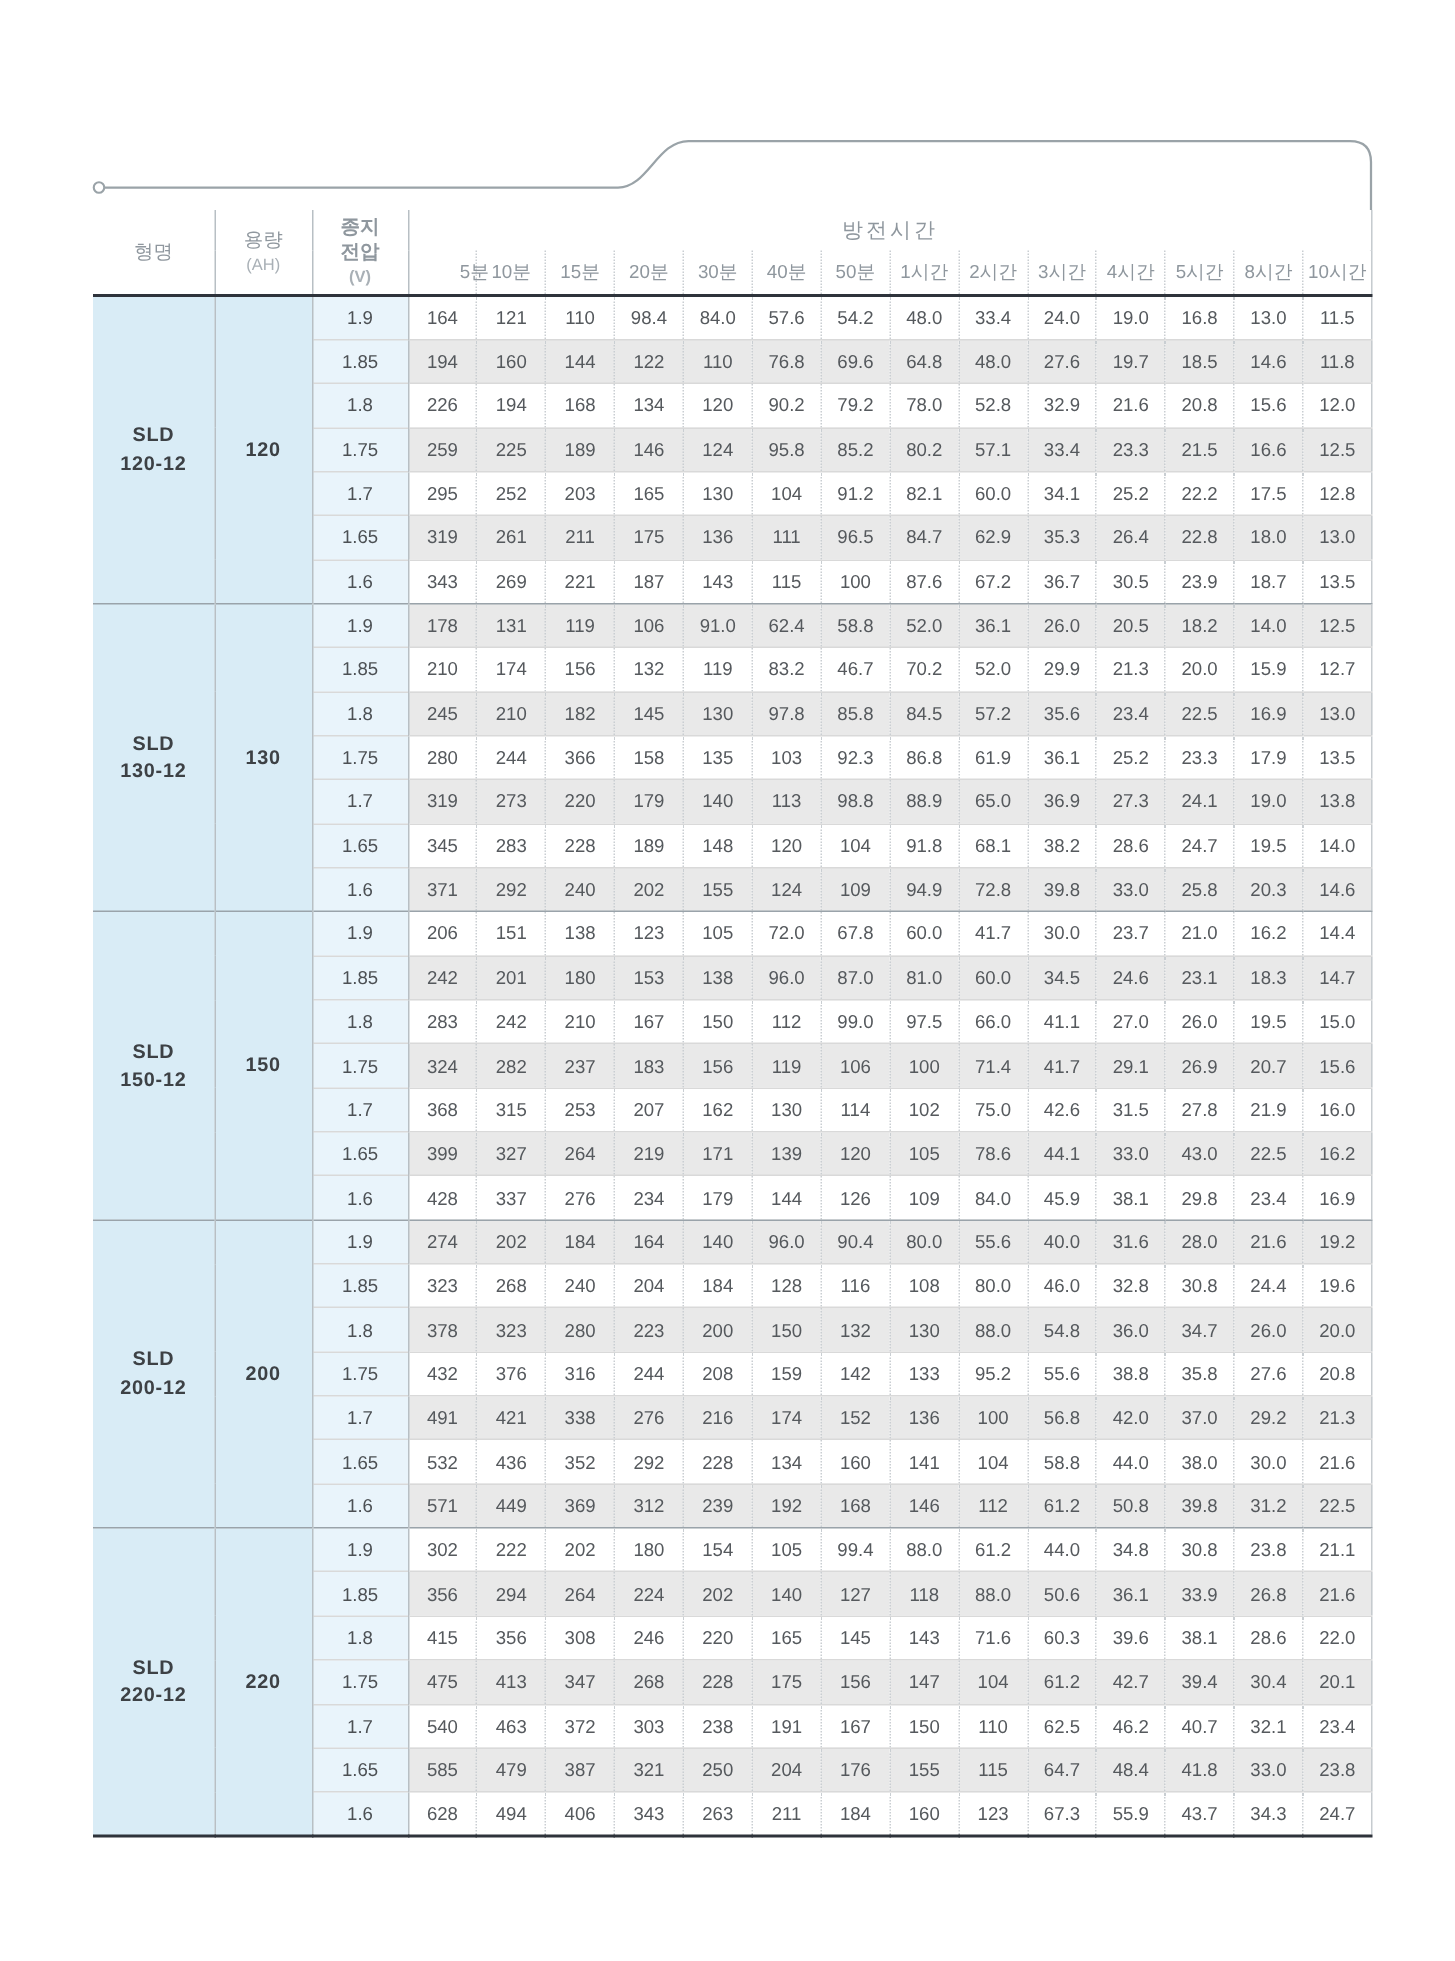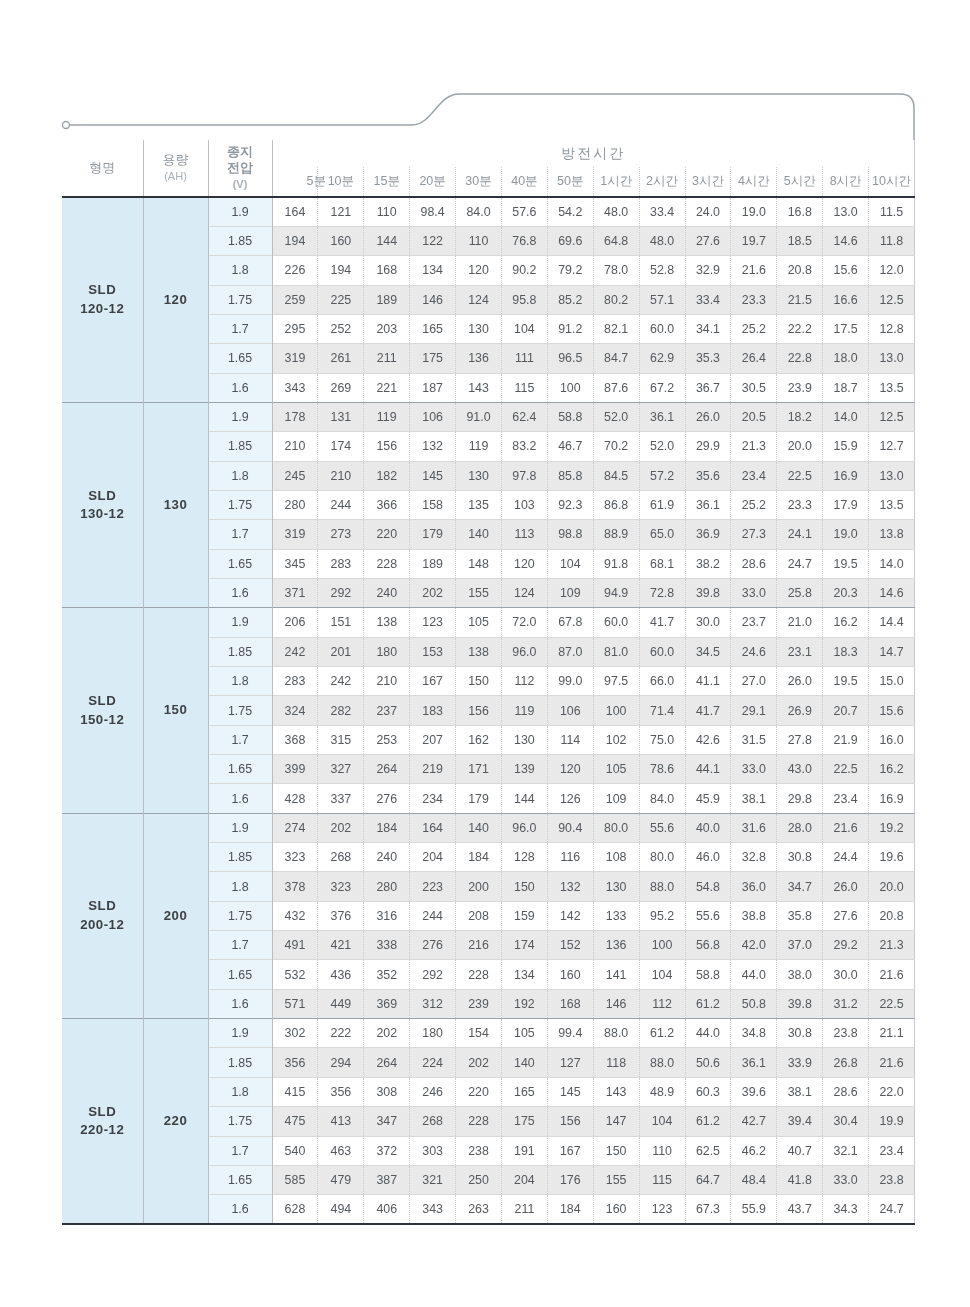--- a/index.html
+++ b/index.html
@@ -668,21 +668,21 @@
         <tr class="">
           <td class="volt">1.8</td>
           <td class="val">415</td>
           <td class="val">356</td>
           <td class="val">308</td>
           <td class="val">246</td>
           <td class="val">220</td>
           <td class="val">165</td>
           <td class="val">145</td>
           <td class="val">143</td>
-          <td class="val">48.9</td>
+          <td class="val">71.6</td>
           <td class="val">60.3</td>
           <td class="val">39.6</td>
           <td class="val">38.1</td>
           <td class="val">28.6</td>
           <td class="val">22.0</td>
         </tr>
         <tr class="stripe ">
           <td class="volt">1.75</td>
           <td class="val">475</td>
           <td class="val">413</td>
@@ -690,21 +690,21 @@
           <td class="val">268</td>
           <td class="val">228</td>
           <td class="val">175</td>
           <td class="val">156</td>
           <td class="val">147</td>
           <td class="val">104</td>
           <td class="val">61.2</td>
           <td class="val">42.7</td>
           <td class="val">39.4</td>
           <td class="val">30.4</td>
-          <td class="val">19.9</td>
+          <td class="val">20.1</td>
         </tr>
         <tr class="">
           <td class="volt">1.7</td>
           <td class="val">540</td>
           <td class="val">463</td>
           <td class="val">372</td>
           <td class="val">303</td>
           <td class="val">238</td>
           <td class="val">191</td>
           <td class="val">167</td>

